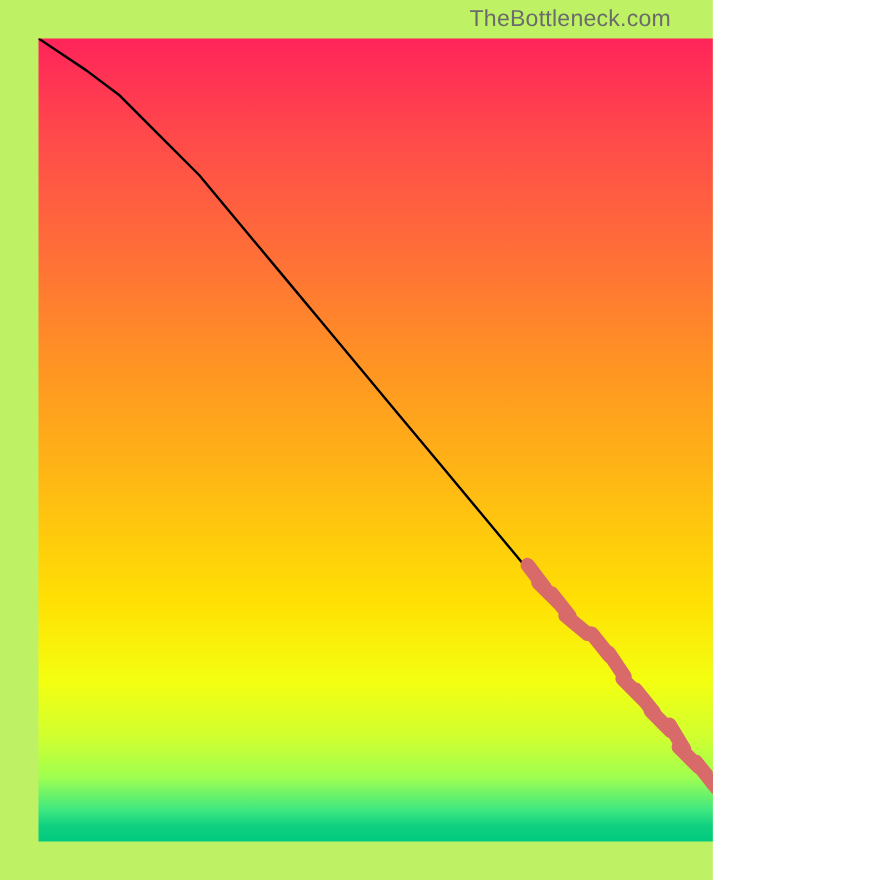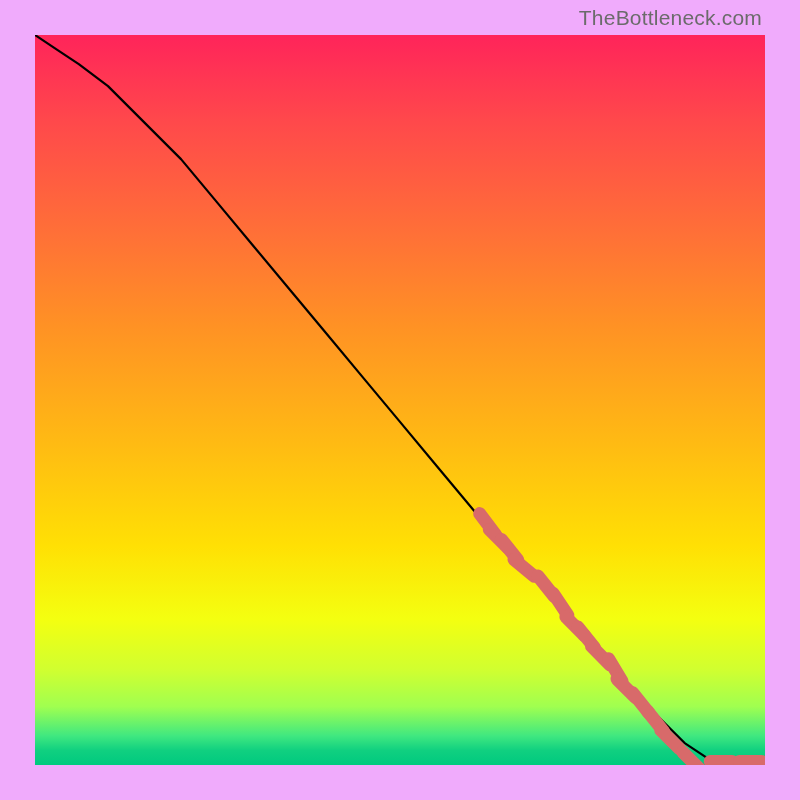--- a/index.html
+++ b/index.html
@@ -2,23 +2,23 @@
 <html><head>
 <meta charset="utf-8">
 <style>
   body {
     margin: 0;
     padding: 0;
     background: #fff;
   }
   .canvas {
     position: relative;
-    width: 800px;
+    width: 648px;
     height: 800px;
-    background: #f0abfc;
+    background: #bef264;
     overflow: hidden;
   }
   .plot-area {
     position: absolute;
     left: 35px;
     top: 35px;
     width: 730px;
     height: 730px;
     background: linear-gradient(to bottom,
       #ff245a 0%,

